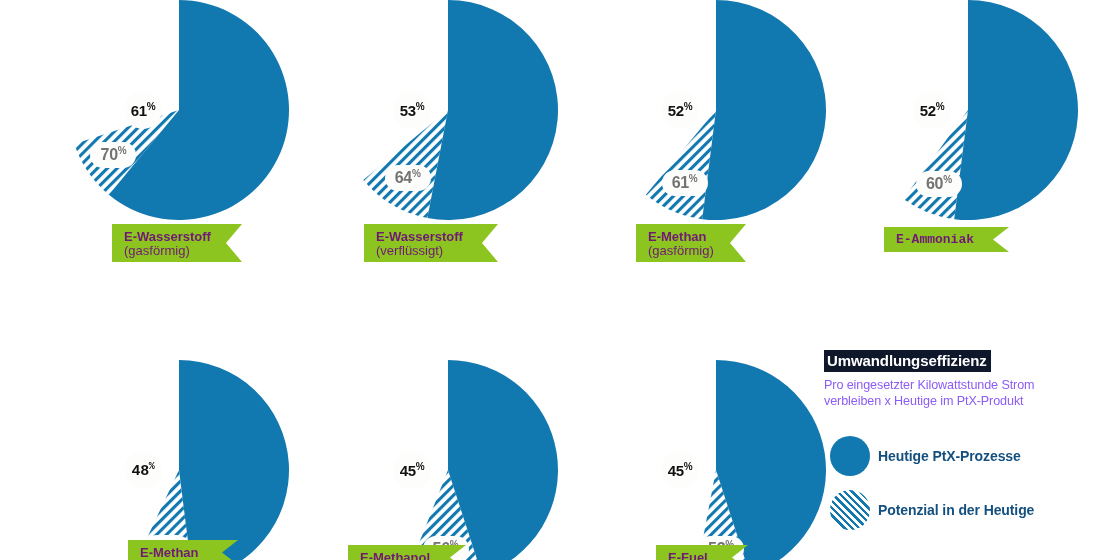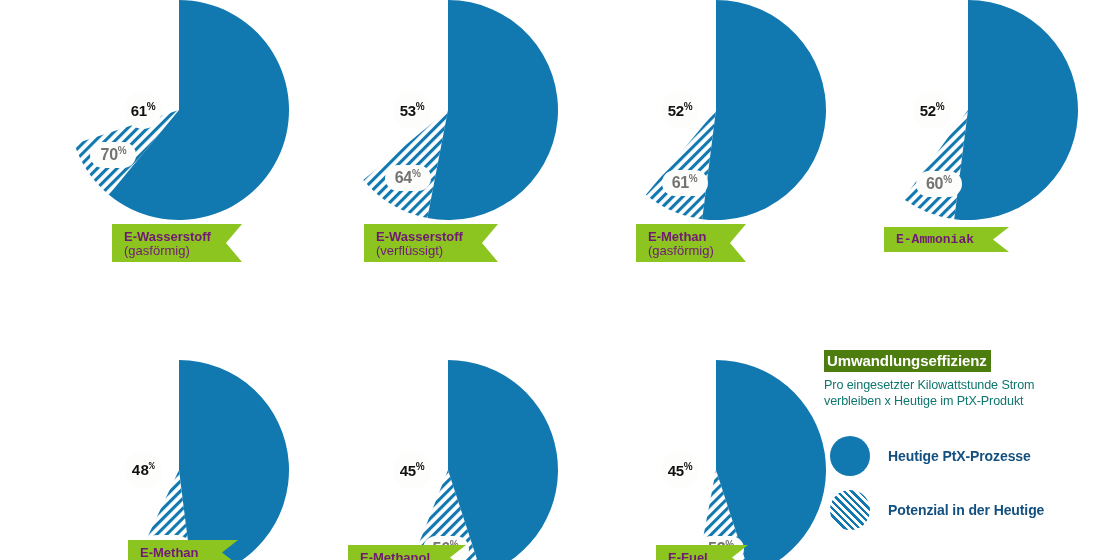--- a/index.html
+++ b/index.html
@@ -41,40 +41,40 @@
     padding:5px 0 5px 12px;
   }
   .ribbon .t1{font-size:13px;font-weight:bold;line-height:15px;white-space:nowrap;}
   .ribbon .t2{font-size:13px;font-weight:normal;line-height:13px;white-space:nowrap;}
   .ribbon.one-line{display:flex;align-items:center;}
   .ribbon.one-line .t1{line-height:15px;}
 
   
   .legend{position:absolute;left:808px;top:350px;width:250px;}
   .legend-title{
-    display:inline-block;background:#4d7c0f;color:#ffffff;
+    display:inline-block;background:#0f172a;color:#ffffff;
     font-size:15px;font-weight:bold;line-height:19px;
     padding:1px 4px 2px 3px;letter-spacing:-.1px;white-space:nowrap;
   }
   .legend-sub{
-    margin-top:5px;color:#0f766e;font-size:12.6px;line-height:16px;
+    margin-top:5px;color:#8b5cf6;font-size:12.6px;line-height:16px;
     letter-spacing:-.1px;
   }
   .legend-items{margin-top:20px;}
   .legend-row{display:flex;align-items:center;height:54px;}
   .swatch{width:40px;height:40px;border-radius:50%;flex:0 0 40px;margin-left:6px;}
   .swatch.solid{background:#1278b0;}
   .swatch.hatch{
     background:
       repeating-linear-gradient(45deg,
         #1278b0 0px,#1278b0 2.4px,
         #ffffff 2.4px,#ffffff 5.2px);
   }
   .legend-label{
-    margin-left:18px;font-size:14px;font-weight:bold;color:#13507f;
+    margin-left:8px;font-size:14px;font-weight:bold;color:#13507f;
     letter-spacing:-.1px;white-space:nowrap;
   }
 </style>
 </head>
 <body>
 
 <div class="stage">
 
   <div id="charts-layer">
       <div class="cell" style="left: 0px; top: 0px;">

